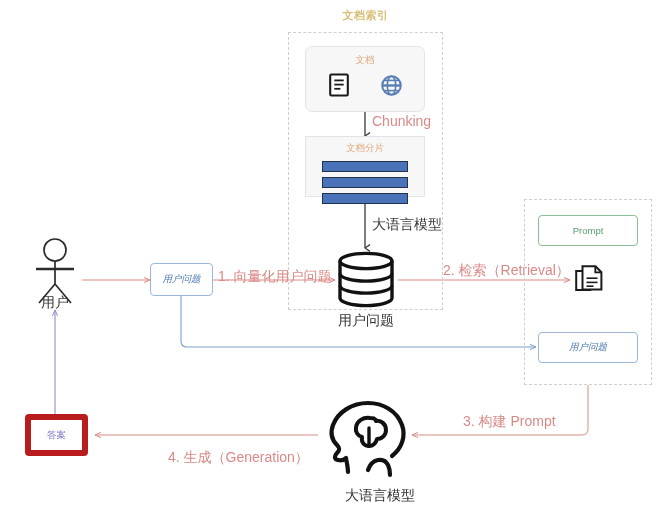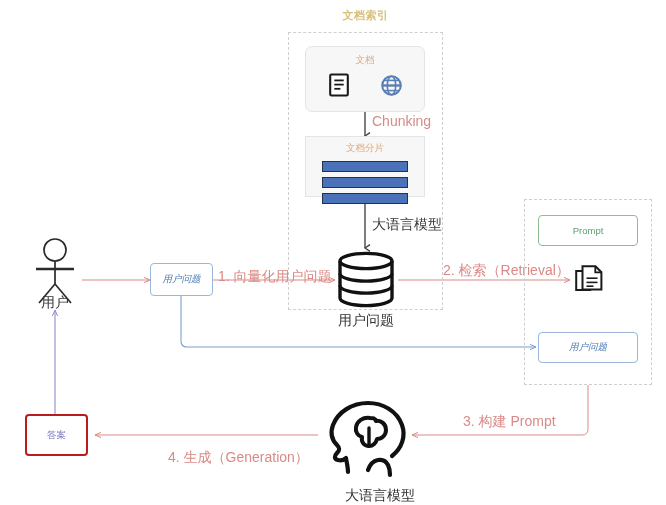--- a/index.html
+++ b/index.html
@@ -72,21 +72,21 @@
     border-radius:4px;
     display:flex;
     align-items:center;
     justify-content:center;
     font-size:9.5px;
     white-space:nowrap;
     background:#ffffff;
   }
   .rbox-blue{border:1px solid #9cb6dc;color:#4878b0;font-style:italic;}
   .rbox-green{border:1px solid #8cbf96;color:#59a06a;}
-  .rbox-purple{border:2px solid #b91c1c;color:#7a79c4;}
+  .rbox-purple{border:6px solid #b91c1c;color:#7a79c4;}
 
   
   .lbl{
     font-size:14px;
     white-space:nowrap;
     color:#333333;
   }
   .lbl-red{color:#d98a87;}
   .lbl-center{text-align:center;}
 

